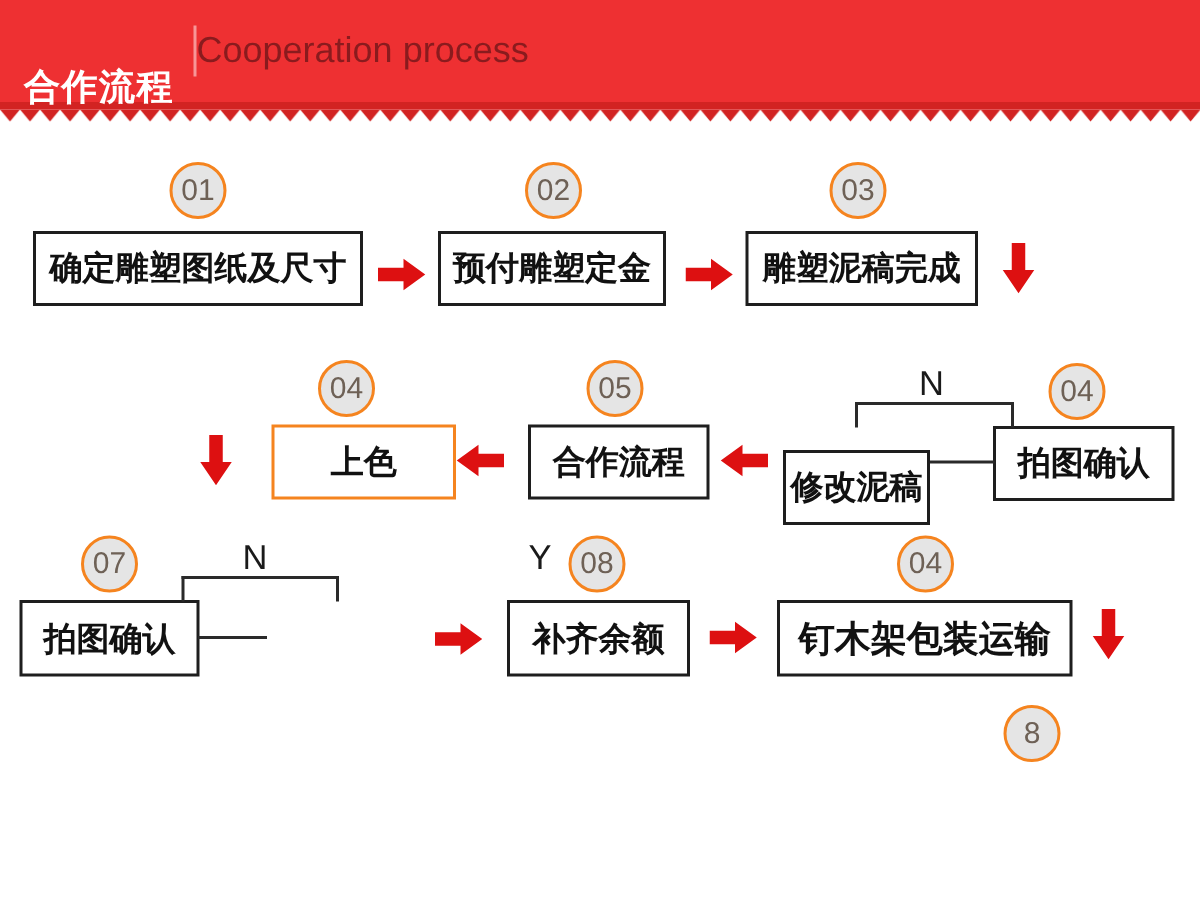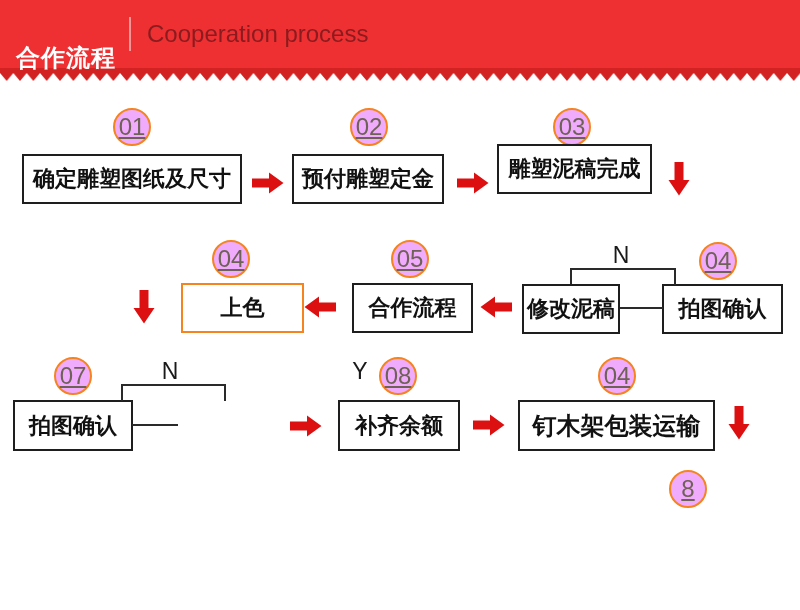--- a/index.html
+++ b/index.html
@@ -2,25 +2,25 @@
 <html style="--banner_red: #ee3032; --band_red: #d22322; --arrow_red: #dd1011; --accent_orange: #f5841f; --title_en_red: #8a1b1e;"><head>
 <meta charset="utf-8">
 <style>
   html,body{margin:0;padding:0;background:#fff;}
   #stage{position:relative;width:800px;height:610px;background:#fff;overflow:hidden;
          font-family:"Liberation Sans",sans-serif;}
   .banner{position:absolute;left:0;top:0;width:800px;height:68px;background:var(--banner_red,#ee3032);
           border-bottom:5px solid var(--band_red,#d22322);display:flex;align-items:center;}
   .banner-title{margin-left:16px;font-size:24px;font-weight:700;color:#fff;letter-spacing:1px;margin-top:48px;}
   .banner-divider{width:2px;height:34px;background:rgba(255,235,235,.55);margin-left:13px;}
-  .banner-subtitle{margin-left:16px;font-size:24px;color:var(--title_en_red,#8a1b1e);}
+  .banner-subtitle{margin-left:0;font-size:24px;color:var(--title_en_red,#8a1b1e);}
   .teeth{position:absolute;left:0;top:73px;display:block;color:var(--band_red,#d22322);}
   .circle{position:absolute;box-sizing:border-box;width:38px;height:38px;border:2px solid var(--accent_orange,#f5841f);
-          border-radius:50%;background:#f0abfc;display:flex;align-items:center;justify-content:center;
-          font-size:24px;color:#6e6156;text-decoration:underline;}
+          border-radius:50%;background:#e5e5e5;display:flex;align-items:center;justify-content:center;
+          font-size:20px;color:#6e6156;}
   .fbox{position:absolute;box-sizing:border-box;border:2px solid #1e1e1e;background:#fff;display:flex;
         align-items:center;justify-content:center;font-weight:700;font-size:22px;color:#111;white-space:nowrap;}
   .fbox.orange{border-color:var(--accent_orange,#f5841f);}
   .arrow{position:absolute;color:var(--arrow_red,#dd1011);line-height:0;}
   .bracket{position:absolute;box-sizing:border-box;border:2px solid #2a2a2a;border-bottom:none;}
   .hline{position:absolute;height:2px;background:#2a2a2a;}
   .blabel{position:absolute;width:28px;text-align:center;font-size:23px;font-weight:500;color:#1a1a1a;}
 </style>
 </head>
 <body>
@@ -49,33 +49,33 @@
       </svg>
   </div>
   <div class="circle" style="left:350px;top:108px">02</div>
   <div class="fbox" style="left:292px;top:154px;width:152px;height:50px">预付雕塑定金</div>
   <div class="arrow" style="left:457px;top:172px">
     <svg width="32" height="22">
         <polygon points="0,6.5 17,6.5 17,0.5 31.5,11 17,21.5 17,15.5 0,15.5" fill="currentColor"></polygon>
       </svg>
   </div>
   <div class="circle" style="left:553px;top:108px">03</div>
-  <div class="fbox" style="left:497px;top:144px;width:155px;height:50px">雕塑泥稿完成</div>
+  <div class="fbox" style="left:497px;top:154px;width:155px;height:50px">雕塑泥稿完成</div>
   <div class="arrow" style="left:668px;top:162px">
     <svg width="22" height="34">
         <polygon points="6.5,0 15.5,0 15.5,18 21.5,18 11,33.5 0.5,18 6.5,18" fill="currentColor"></polygon>
       </svg>
   </div>
 
   <div class="circle" style="left:699px;top:242px">04</div>
   <div class="fbox" style="left:662px;top:284px;width:121px;height:50px">拍图确认</div>
   <div class="bracket" style="left:570px;top:268px;width:106px;height:17px"></div>
   <div class="blabel" style="left:607px;top:242px">N</div>
   <div class="hline" style="left:619px;top:307px;width:44px"></div>
-  <div class="fbox" style="left:522px;top:284px;width:98px;height:50px">修改泥稿</div>
+  <div class="fbox" style="left:522px;top:300px;width:98px;height:50px">修改泥稿</div>
   <div class="arrow" style="left:480px;top:296px">
     <svg width="32" height="22">
         <polygon points="32,6.5 15,6.5 15,0.5 0.5,11 15,21.5 15,15.5 32,15.5" fill="currentColor"></polygon>
       </svg>
   </div>
   <div class="circle" style="left:391px;top:240px">05</div>
   <div class="fbox" style="left:352px;top:283px;width:121px;height:50px">合作流程</div>
   <div class="arrow" style="left:304px;top:296px">
     <svg width="32" height="22">
         <polygon points="32,6.5 15,6.5 15,0.5 0.5,11 15,21.5 15,15.5 32,15.5" fill="currentColor"></polygon>

